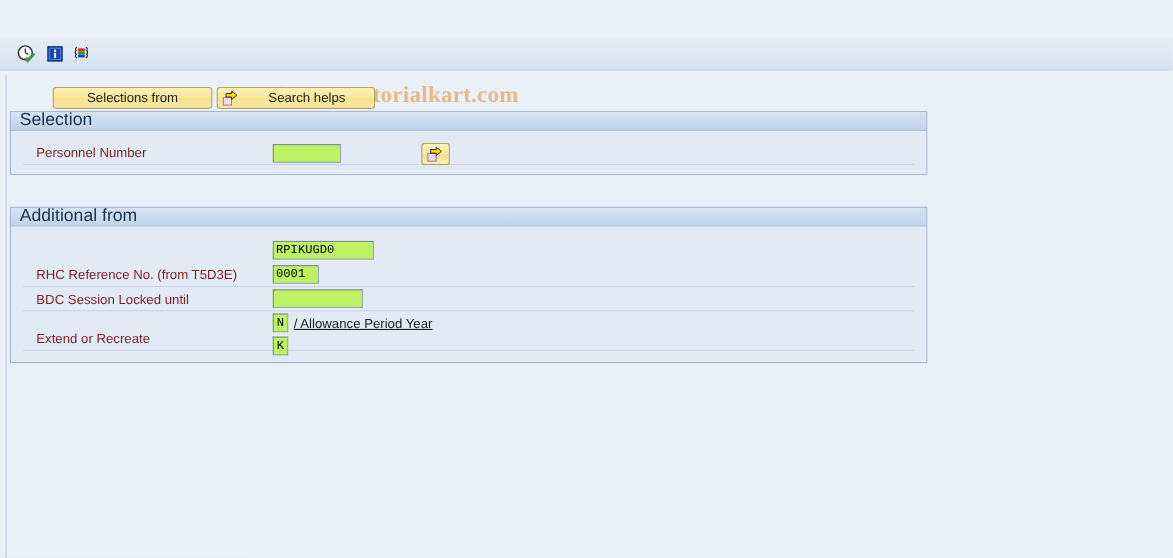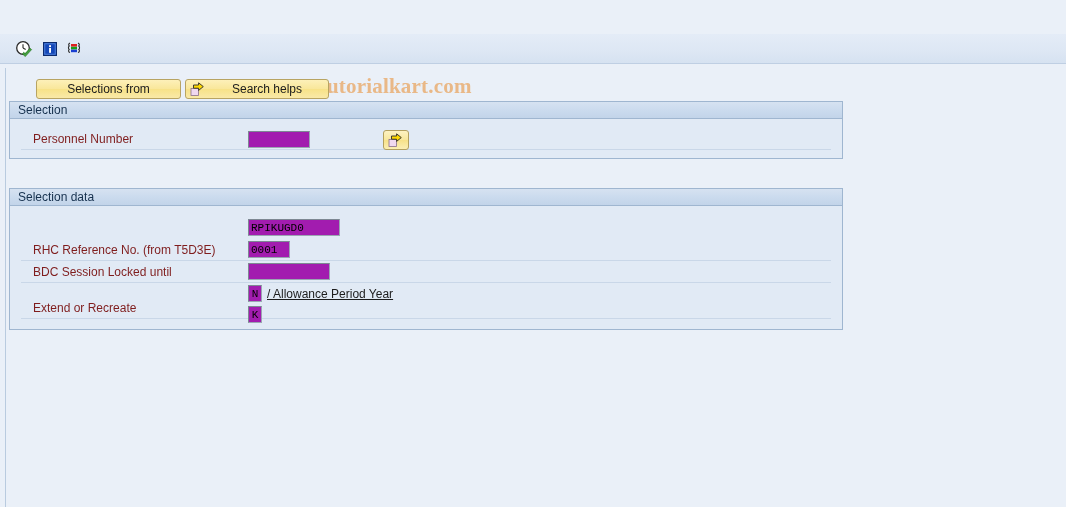--- a/index.html
+++ b/index.html
@@ -79,21 +79,21 @@
     font-weight: bold;
     color: #e9b887;
     white-space: nowrap;
     letter-spacing: 0.2px;
     user-select: none;
   }
 
   
   .tabrow {
     position: absolute;
-    left: 0; top: 79px;
+    left: 12px; top: 79px;
     height: 20px;
     padding-left: 36px;
   }
   .tabbtn {
     display: inline-block;
     height: 20px;
     background: linear-gradient(to bottom, #fdf0b9 0%, #f9e79b 48%, #f7e288 52%, #f9e9a8 100%);
     border: 1px solid #b8a462;
     border-radius: 3px;
     box-sizing: border-box;
@@ -121,21 +121,21 @@
     left: 9px;
     width: 834px;
     border: 1px solid #9fb6d0;
     box-sizing: border-box;
     background: #e1eaf5;
   }
   .panel-header {
     height: 17px;
     background: linear-gradient(to bottom, #d6e2f1 0%, #cbdbee 50%, #c2d4e9 100%);
     border-bottom: 1px solid #9fb6d0;
-    font-size: 12px;
+    font-size: 16px;
     color: #16314e;
     padding-left: 8px;
     line-height: 16px;
     box-sizing: border-box;
     white-space: nowrap;
   }
   .panel-body {
     position: relative;
     background: #e1eaf5;
   }
@@ -157,21 +157,21 @@
   }
   .row .field-label {
     position: absolute;
     left: 12px; top: 3px;
     font-size: 12px;
     color: #7f1d1d;
     white-space: nowrap;
   }
   .inp {
     position: absolute;
-    background: #a21caf;
+    background: #bef264;
     border: 1px solid #9aa6b2;
     border-top-color: #7d8893;
     border-left-color: #7d8893;
     box-sizing: border-box;
     font-family: "Liberation Mono", monospace;
     font-size: 11px;
     color: #000;
     padding: 0 2px;
     line-height: 15px;
     height: 17px;
@@ -268,21 +268,21 @@
             <rect x="1" y="6.5" width="7.5" height="7" fill="#f0d8ef" stroke="#8a6f8a" stroke-width="0.8"></rect>
             <path d="M3.5 3.0 L8.6 3.0 L8.6 0.8 L13.3 4.6 L8.6 8.4 L8.6 6.2 L3.5 6.2 Z" fill="#ffd900" stroke="#2b2b2b" stroke-width="0.9" stroke-linejoin="round"></path>
           </svg>
         </span>
       </div>
 
     </div>
   </div>
 
   <div class="panel" id="panel-additional">
-    <div class="panel-header">Selection data</div>
+    <div class="panel-header">Additional from</div>
     <div class="panel-body">
 
       <input class="inp" style="left: 238px; top: 13px; width: 92px;" type="text" value="RPIKUGD0">
 
       <div class="row" style="top:34px;">
         <span class="field-label">RHC Reference No. (from T5D3E)</span>
       </div>
       <input class="inp" style="left: 238px; top: 35px; width: 42px;" type="text" value="0001">
 
       <div class="row" style="top:56px;">

